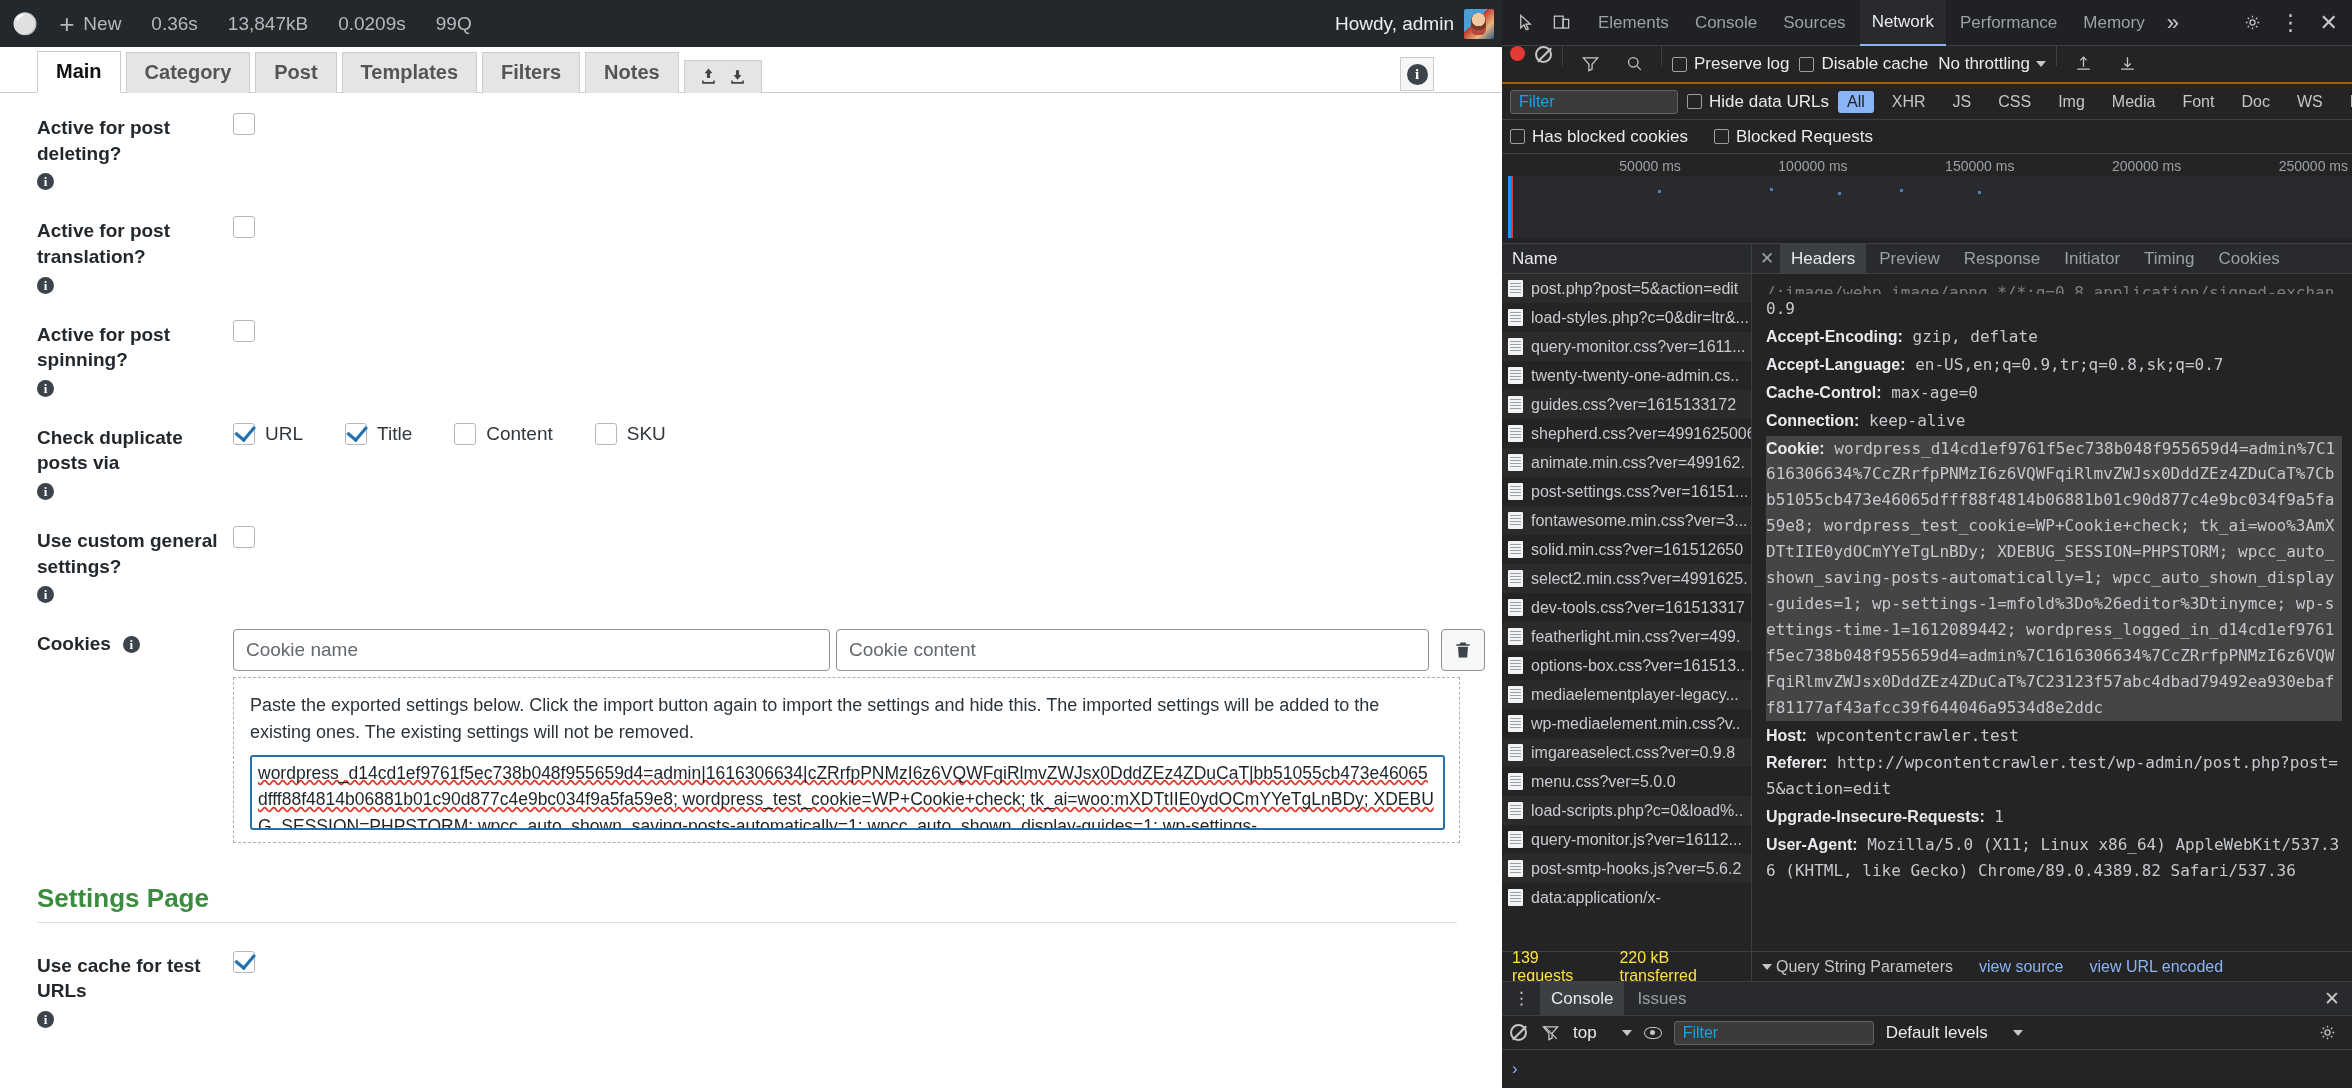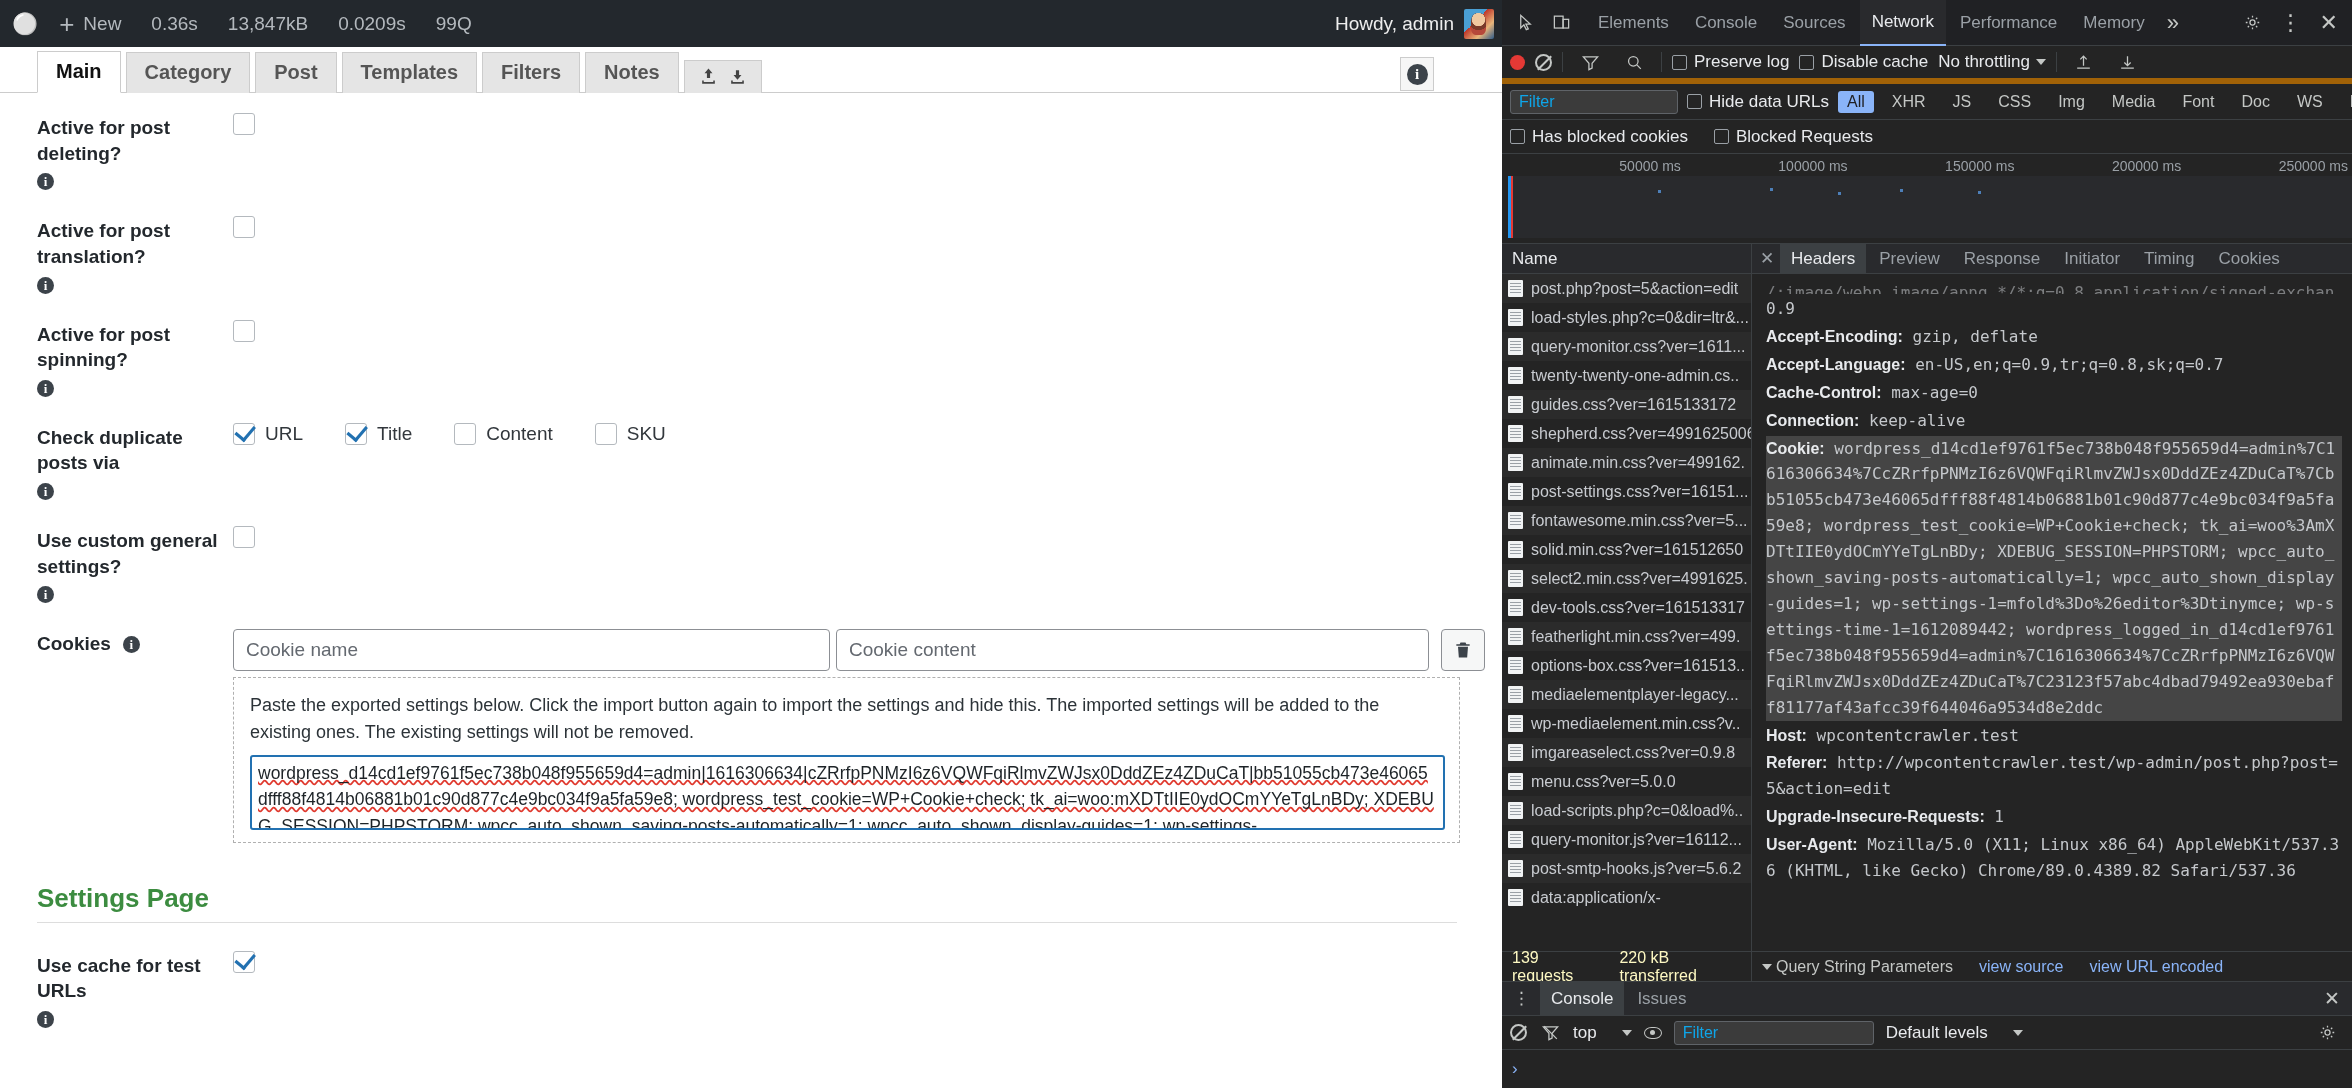--- a/index.html
+++ b/index.html
@@ -130,22 +130,22 @@
   .dt-top { height:46px; background:#202124; display:flex; align-items:center;
             border-bottom:1px solid #3c4043; padding:0 6px; gap:2px; }
   .dt-ic { width:34px;height:34px; display:flex;align-items:center;justify-content:center; cursor:pointer; }
   .dt-ic svg{ width:19px;height:19px; stroke:#c4c7c5; fill:none; stroke-width:1.6;}
   .dt-tabs { display:flex; align-items:center; height:46px; gap:2px; margin-left:6px; }
   .dt-tab { padding:0 12px; height:46px; display:flex;align-items:center; color:#9aa0a6; cursor:pointer; white-space:nowrap;}
   .dt-tab.active { color:#e8eaed; border-bottom:2px solid #8ab4f8; background:#292a2d; }
   .dt-top-right { margin-left:auto; display:flex; align-items:center; gap:2px; }
   .dt-more { color:#c4c7c5; font-size:22px; padding:0 8px; cursor:pointer; }
 
-  .dt-toolbar { height:38px; display:flex; align-items:center; padding:0 8px; gap:10px;
-                border-bottom:6px solid #a16207; background:#242424; }
+  .dt-toolbar { height:38px; display:flex; padding:0 8px; gap:10px;
+                border-bottom:2px solid #a16207; background:#242424; }
   .rec-dot { width:15px;height:15px;border-radius:50%; background:#e53935; cursor:pointer; }
   .ban { width:17px;height:17px;border:2px solid #c4c7c5;border-radius:50%;position:relative;cursor:pointer;}
   .ban:after{content:"";position:absolute;left:-2px;top:6px;width:19px;height:2px;background:#c4c7c5;transform:rotate(-45deg);}
   .chk { width:15px;height:15px;border:1px solid #9aa0a6;border-radius:2px;background:#242424; display:inline-block; flex:none;}
   .tb-label { color:#e8eaed; font-size:17px; display:flex;align-items:center;gap:7px; cursor:pointer; white-space:nowrap;}
   .throttle { display:flex;align-items:center;gap:6px; color:#e8eaed; cursor:pointer;}
   .sep { width:1px;height:20px;background:#3c4043; }
   .caret { width:0;height:0;border-left:5px solid transparent;border-right:5px solid transparent;border-top:6px solid #c4c7c5; }
 
   .dt-filterbar { height:36px; display:flex; align-items:center; padding:0 8px; gap:9px;
@@ -168,21 +168,21 @@
   .nl-head { height:30px; display:flex;align-items:center; padding-left:10px; color:#e8eaed;
              border-bottom:1px solid #3c4043; background:#292a2d; font-size:17px;}
   .nl-rows { flex:1; overflow:hidden; }
   .nl-row { height:29px; display:flex; align-items:center; gap:8px; padding:0 6px;
             color:#c8cbd0; font-size:16px; white-space:nowrap; overflow:hidden; cursor:pointer;}
   .nl-row:nth-child(odd){ background:#2b2b2b; }
   .doc-ic { width:15px;height:17px;background:#f1f3f4;border-radius:1px;flex:none; position:relative;}
   .doc-ic:after{ content:""; position:absolute; left:2px; top:3px; right:2px; height:1px;
                  background:#9aa0a6; box-shadow:0 3px 0 #9aa0a6, 0 6px 0 #9aa0a6, 0 9px 0 #9aa0a6;}
   .nl-foot { height:30px; border-top:1px solid #3c4043; display:flex;align-items:center;
-             gap:22px; padding:8px 10px; color:#fef9c3; font-size:16px; }
+             gap:22px; padding:8px 10px; color:#fde047; font-size:16px; }
 
   .detail { flex:1; display:flex; flex-direction:column; min-width:0; }
   .d-tabs { height:30px; display:flex; align-items:center; border-bottom:1px solid #3c4043;
             background:#292a2d; padding-left:4px; gap:2px; }
   .d-close { width:22px;text-align:center;color:#9aa0a6;cursor:pointer;font-size:17px; }
   .d-tab { padding:0 11px; height:30px; display:flex;align-items:center; color:#9aa0a6; cursor:pointer;font-size:17px;}
   .d-tab.active { color:#e8eaed; background:#3c4043; }
   .d-body { flex:1; overflow:hidden; padding:6px 10px 0 14px; font-size:16px; line-height:1.62;
             font-family:"DejaVu Sans Mono", monospace; color:#c5c8cc; min-height:0;}
   .hk { color:#e8eaed; font-weight:700; font-family:"Liberation Sans",sans-serif; }
@@ -522,21 +522,21 @@
           <div class="nl-row">
               <span class="doc-ic"></span>
               <span>animate.min.css?ver=499162.</span>
             </div>
           <div class="nl-row">
               <span class="doc-ic"></span>
               <span>post-settings.css?ver=16151...</span>
             </div>
           <div class="nl-row">
               <span class="doc-ic"></span>
-              <span>fontawesome.min.css?ver=5...</span>
+              <span>fontawesome.min.css?ver=3...</span>
             </div>
           <div class="nl-row">
               <span class="doc-ic"></span>
               <span>solid.min.css?ver=161512650</span>
             </div>
           <div class="nl-row">
               <span class="doc-ic"></span>
               <span>select2.min.css?ver=4991625.</span>
             </div>
           <div class="nl-row">

